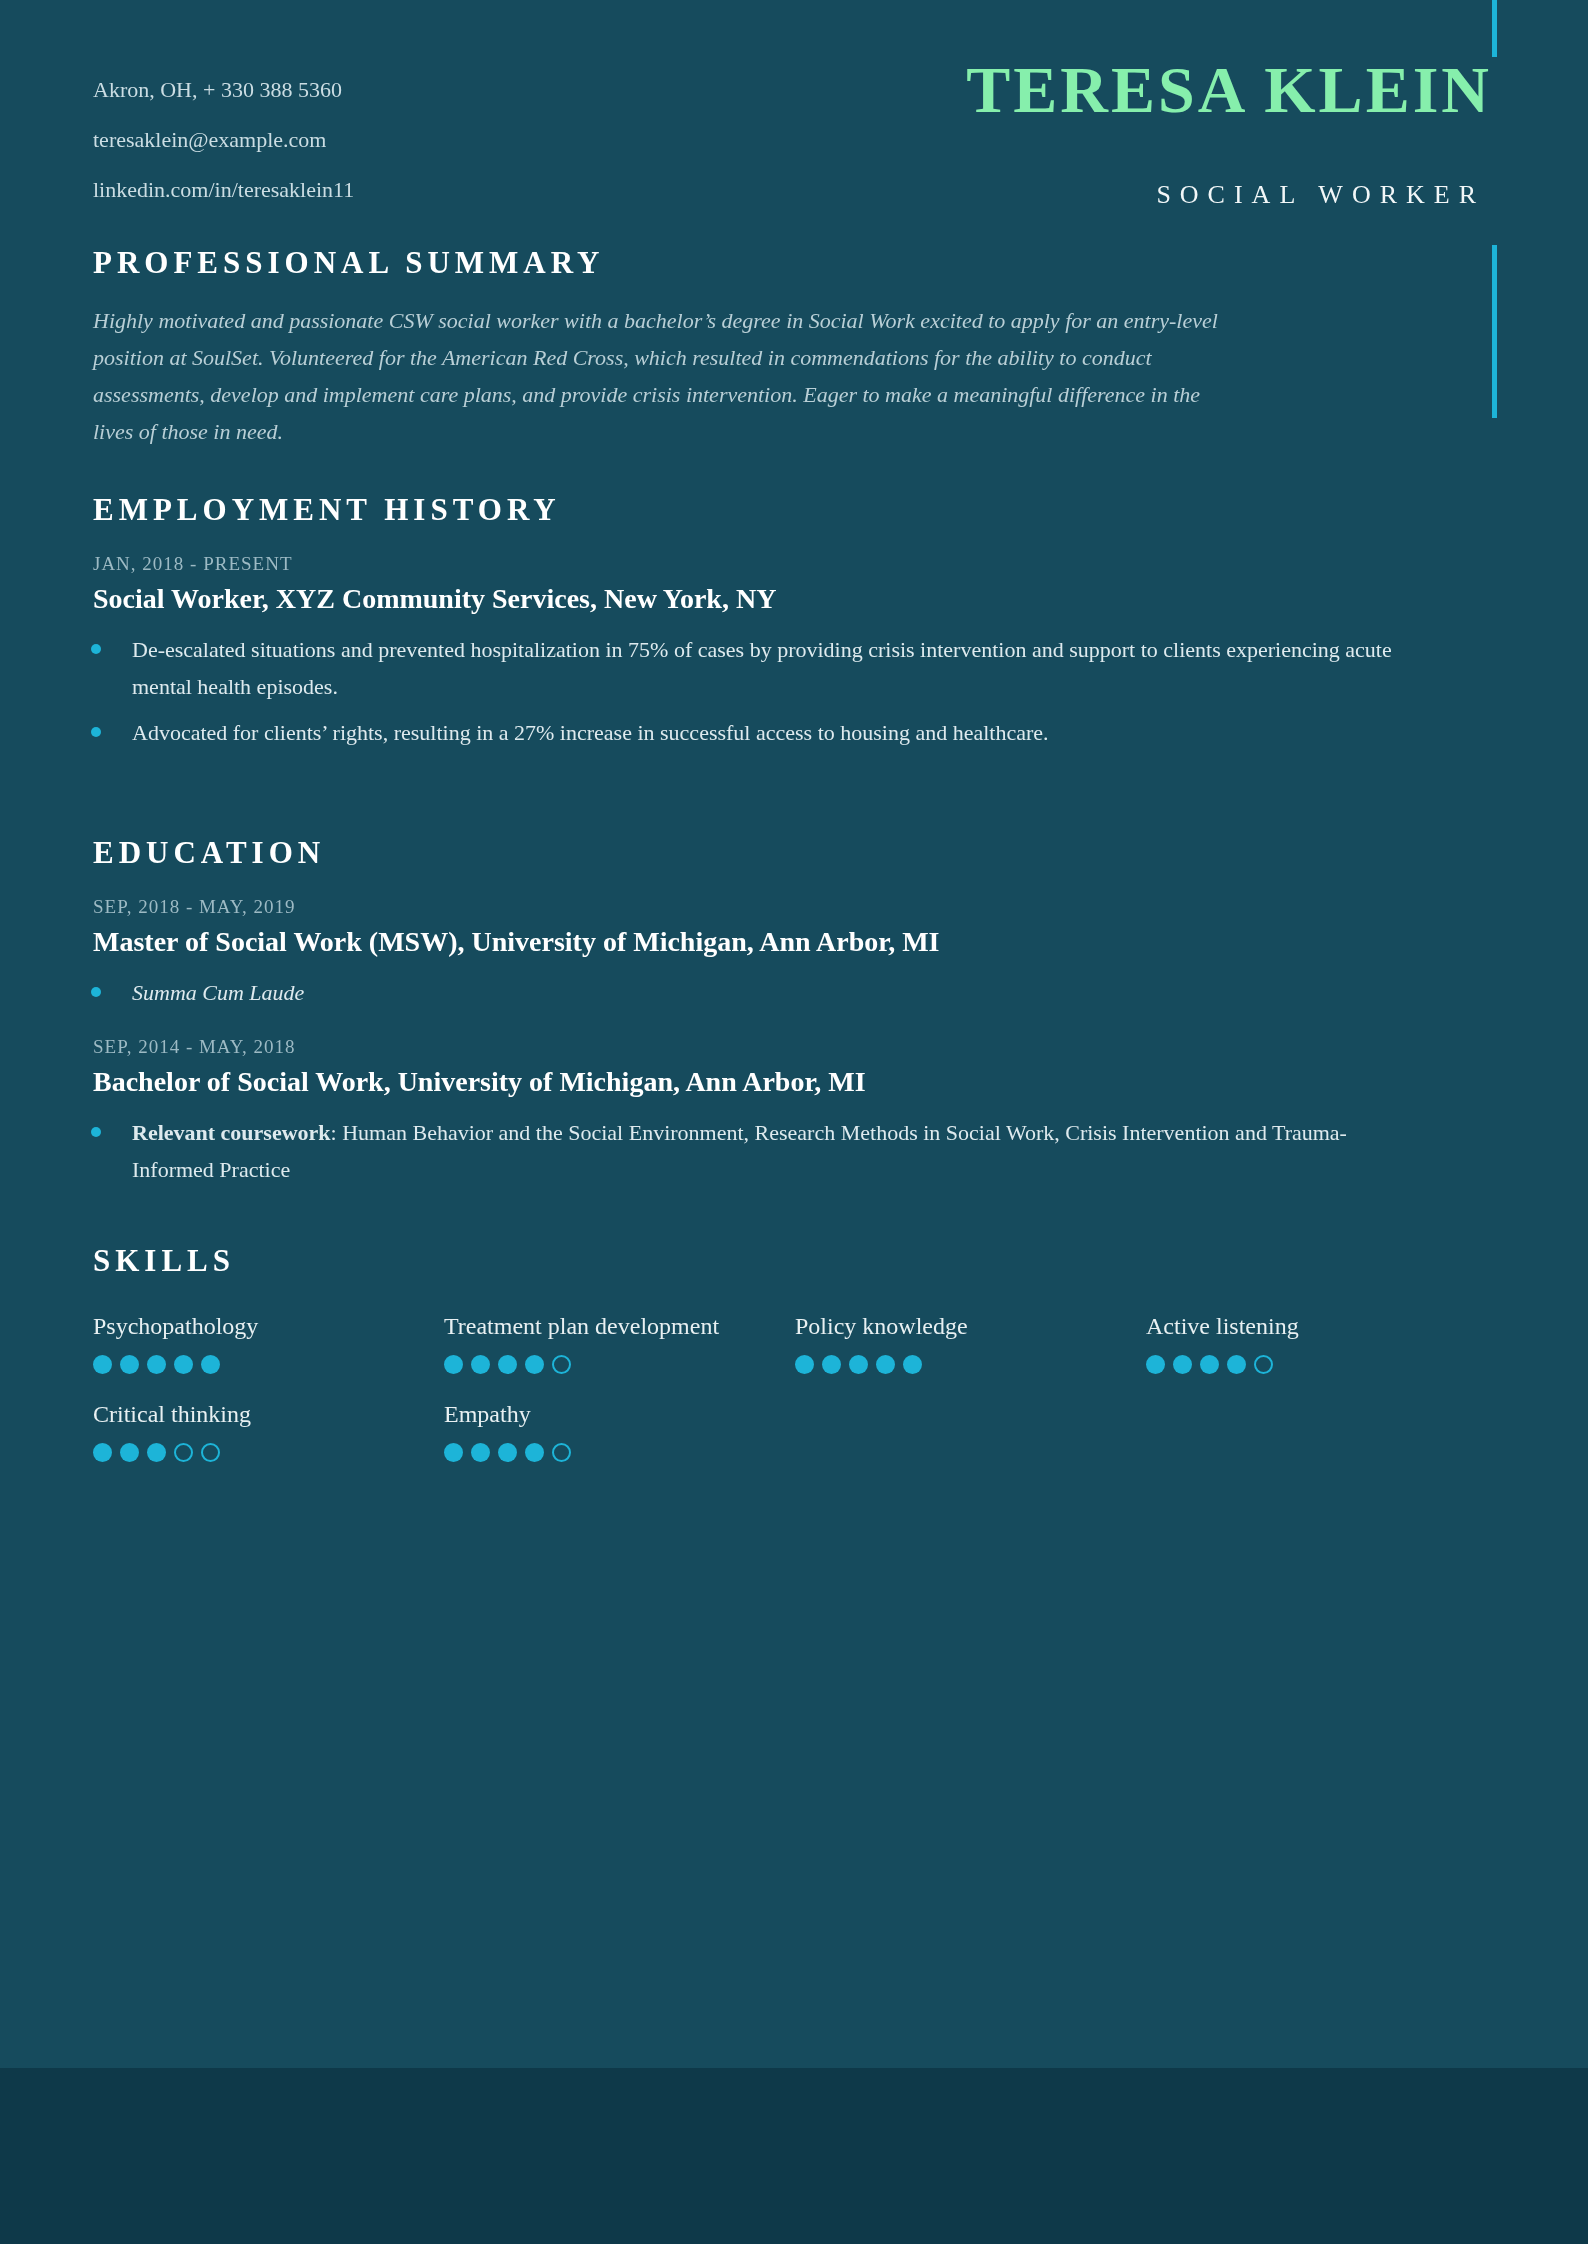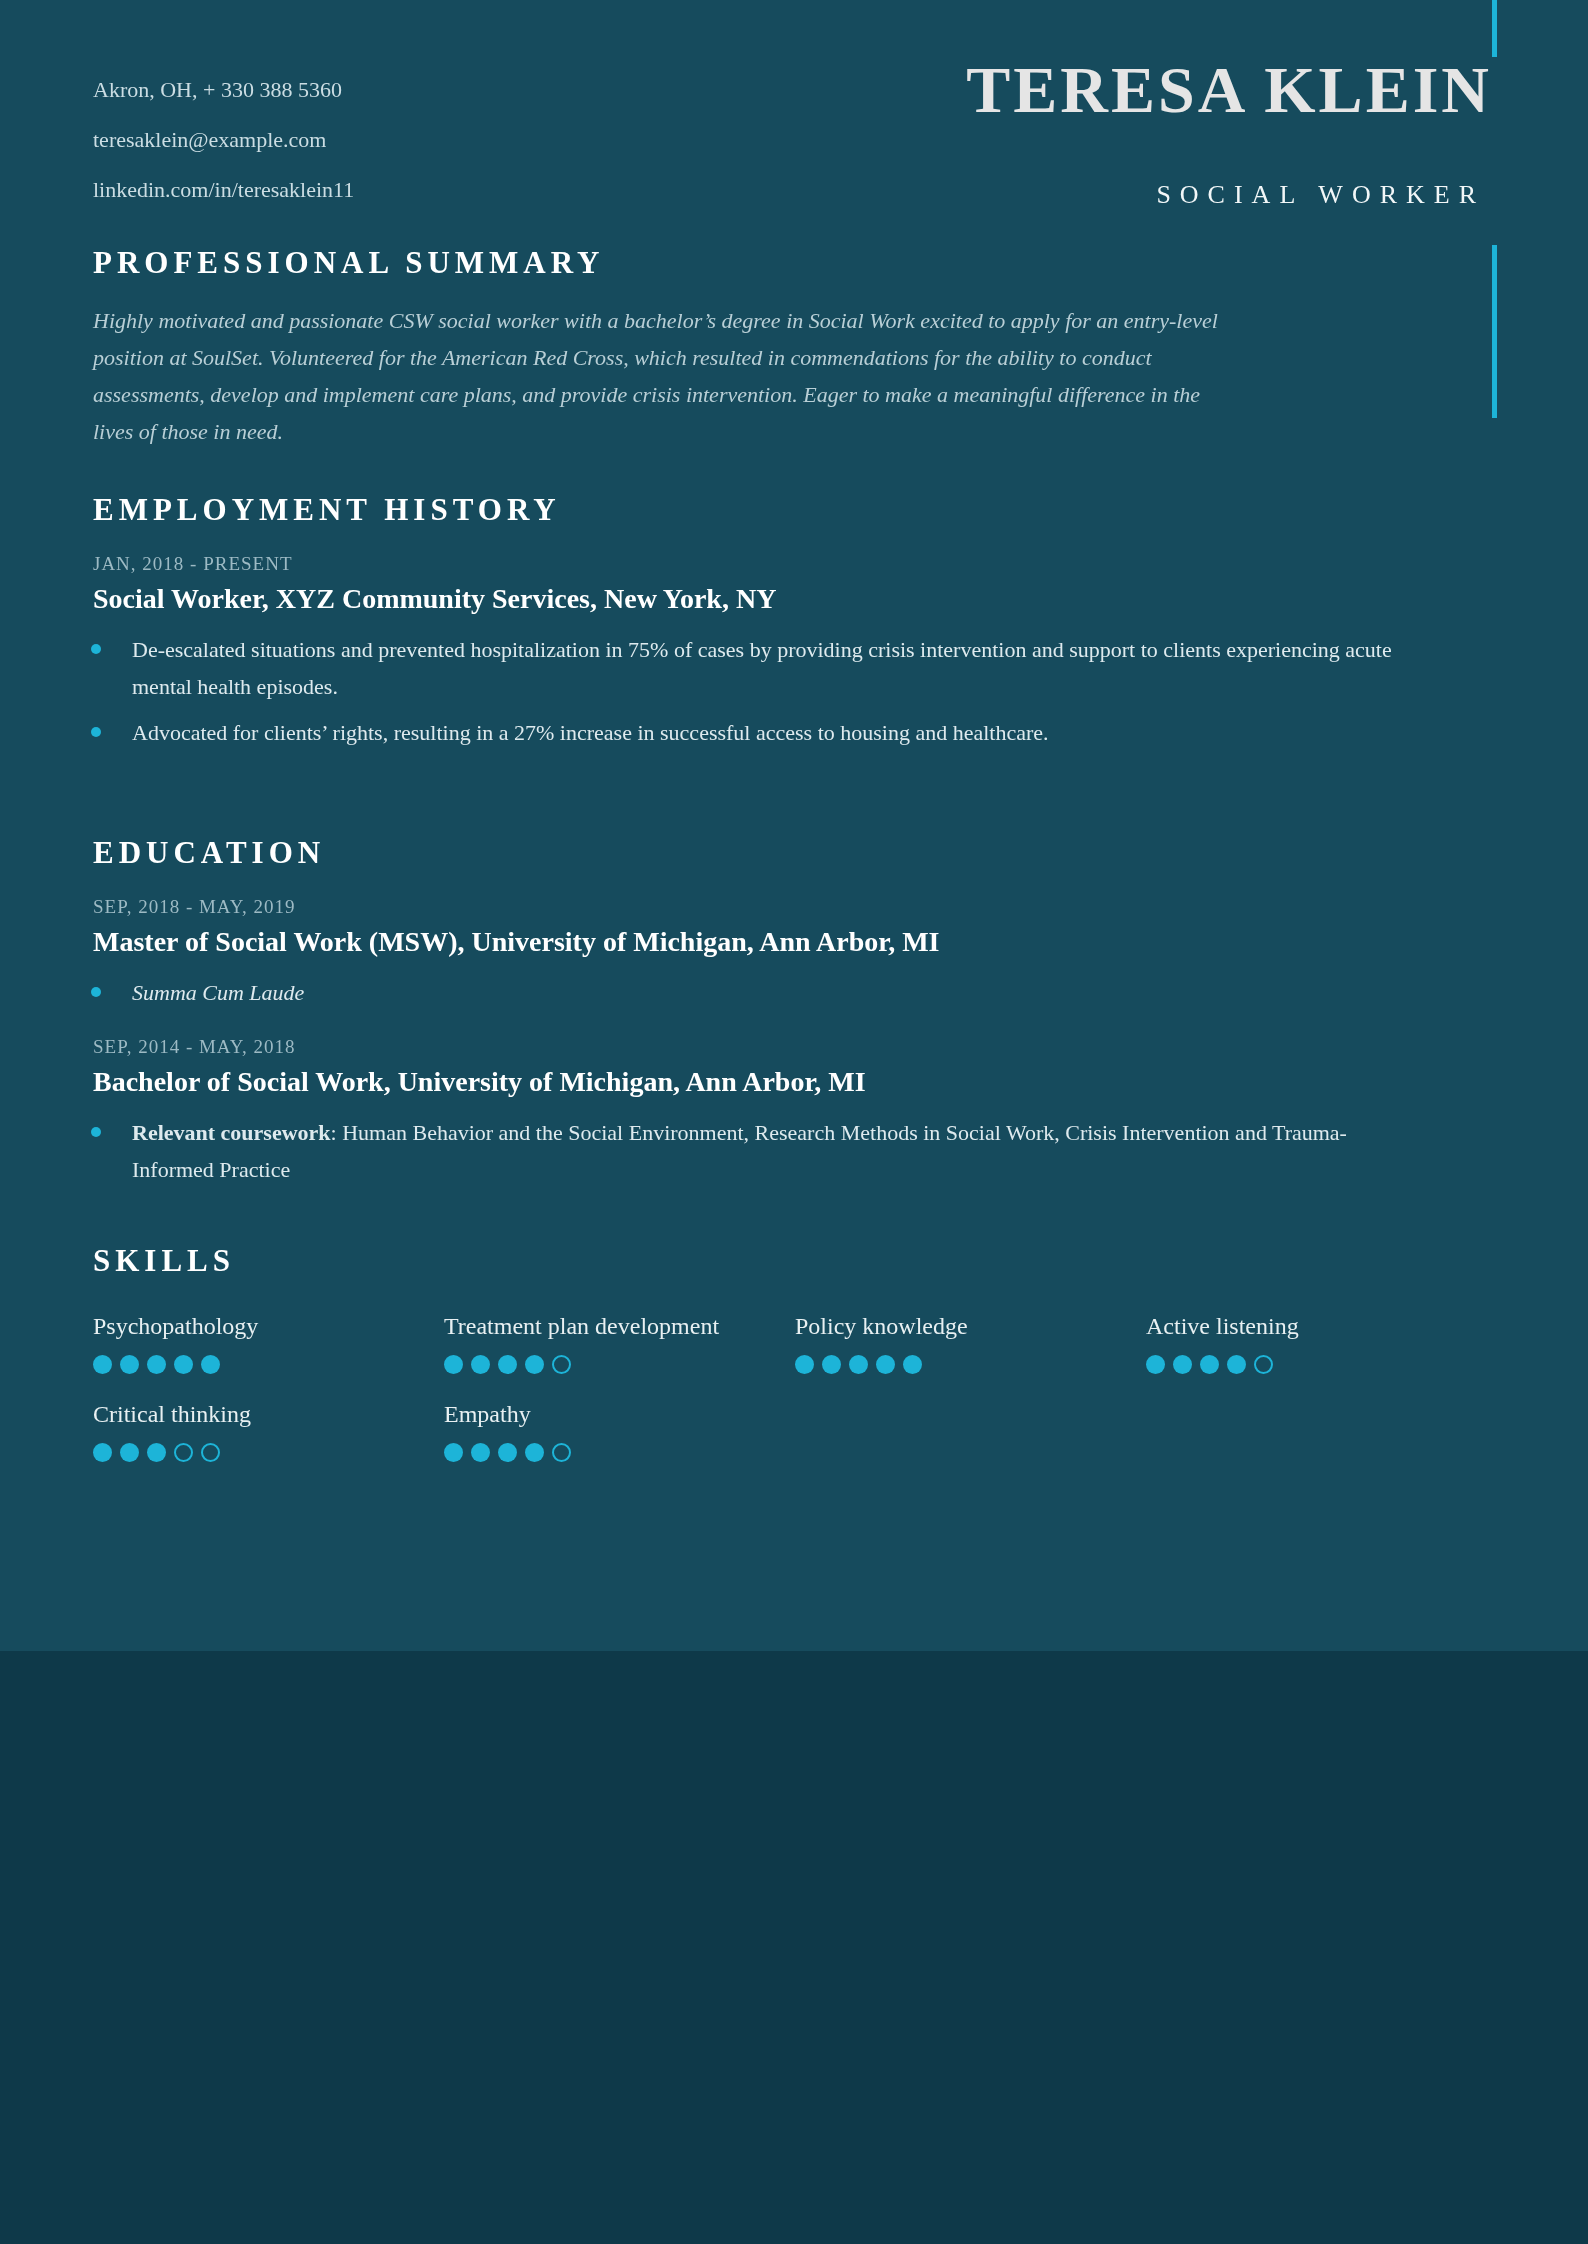--- a/index.html
+++ b/index.html
@@ -1,28 +1,28 @@
 <!DOCTYPE html>
 <html><head>
 <meta charset="utf-8">
 <style>
   html,body{margin:0;padding:0;background:#0e3949;}
   .page{
     position:relative;
-    width:1588px;height:1651px;
+    width:1588px;height:2068px;
     background:#164B5D;
     font-family:"Liberation Serif", serif;
     overflow:hidden;
   }
   
   .contact{position:absolute;left:93px;top:76px;}
   .contact-line{font-size:22px;line-height:28px;margin-bottom:22px;color:#CBDDE3;}
   .name{
     position:absolute;right:96px;top:52px;
-    font-size:66px;font-weight:bold;letter-spacing:3px;color:#e5e5e5;
+    font-size:66px;font-weight:bold;letter-spacing:3px;color:#86efac;
     white-space:nowrap;
   }
   .role{
     position:absolute;right:103px;top:180px;
     font-size:26px;letter-spacing:9px;color:#F2F7F8;white-space:nowrap;font-family:Liberation Serif, serif;
   }
   .vline{position:absolute;left:1492px;width:5px;background:#1DB4D8;}
   .vline-top{top:0;height:57px;}
   .vline-mid{top:245px;height:173px;}
 

